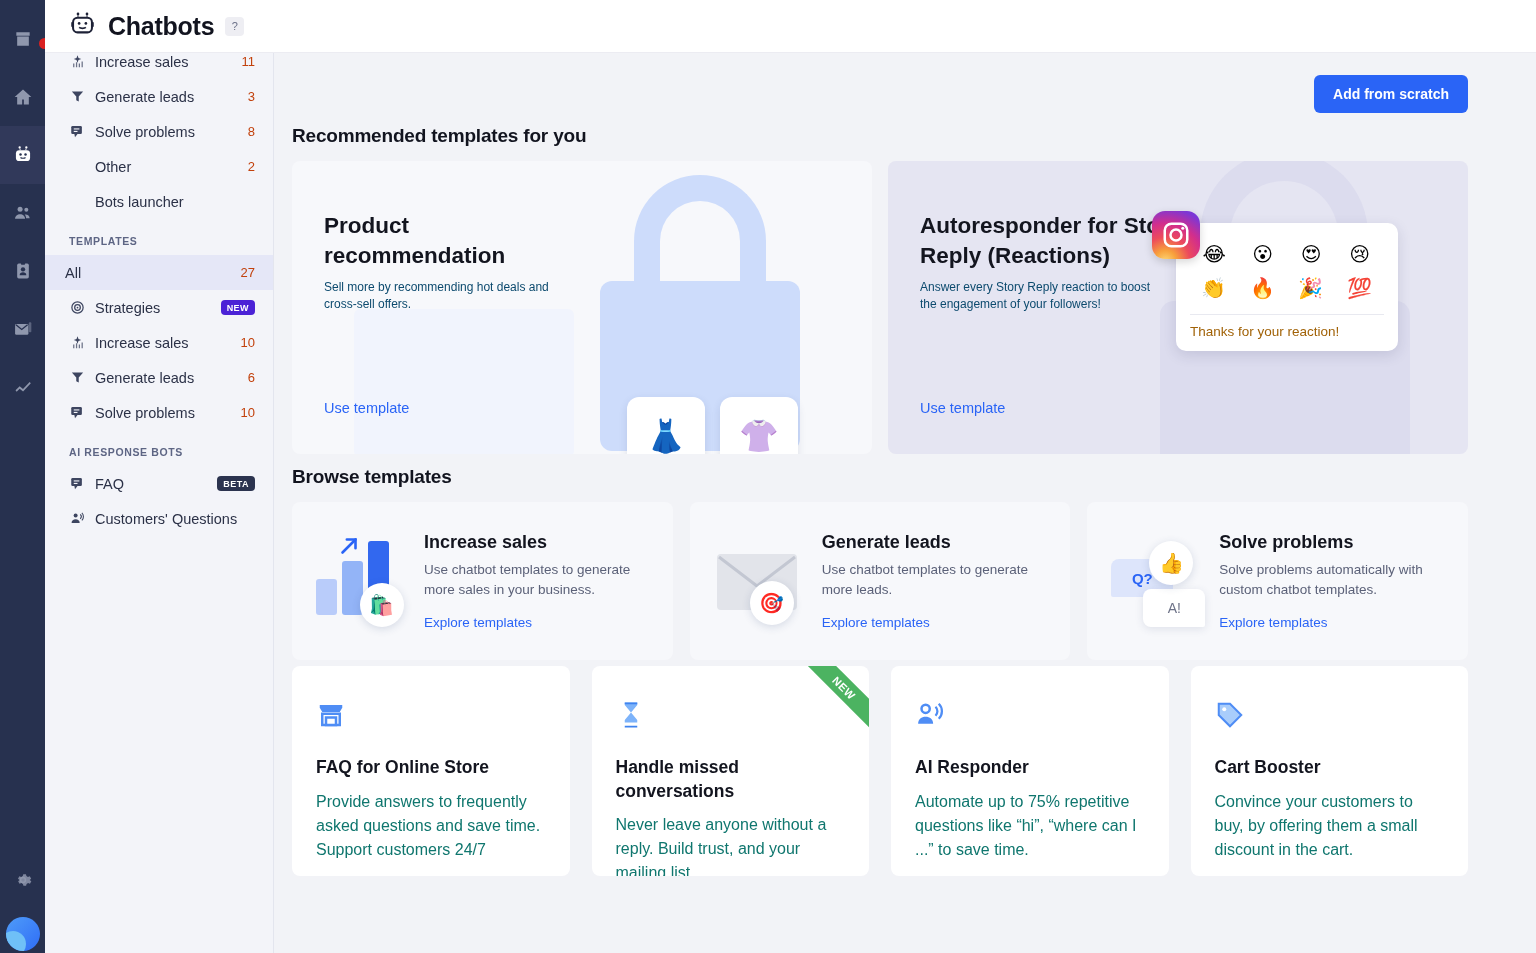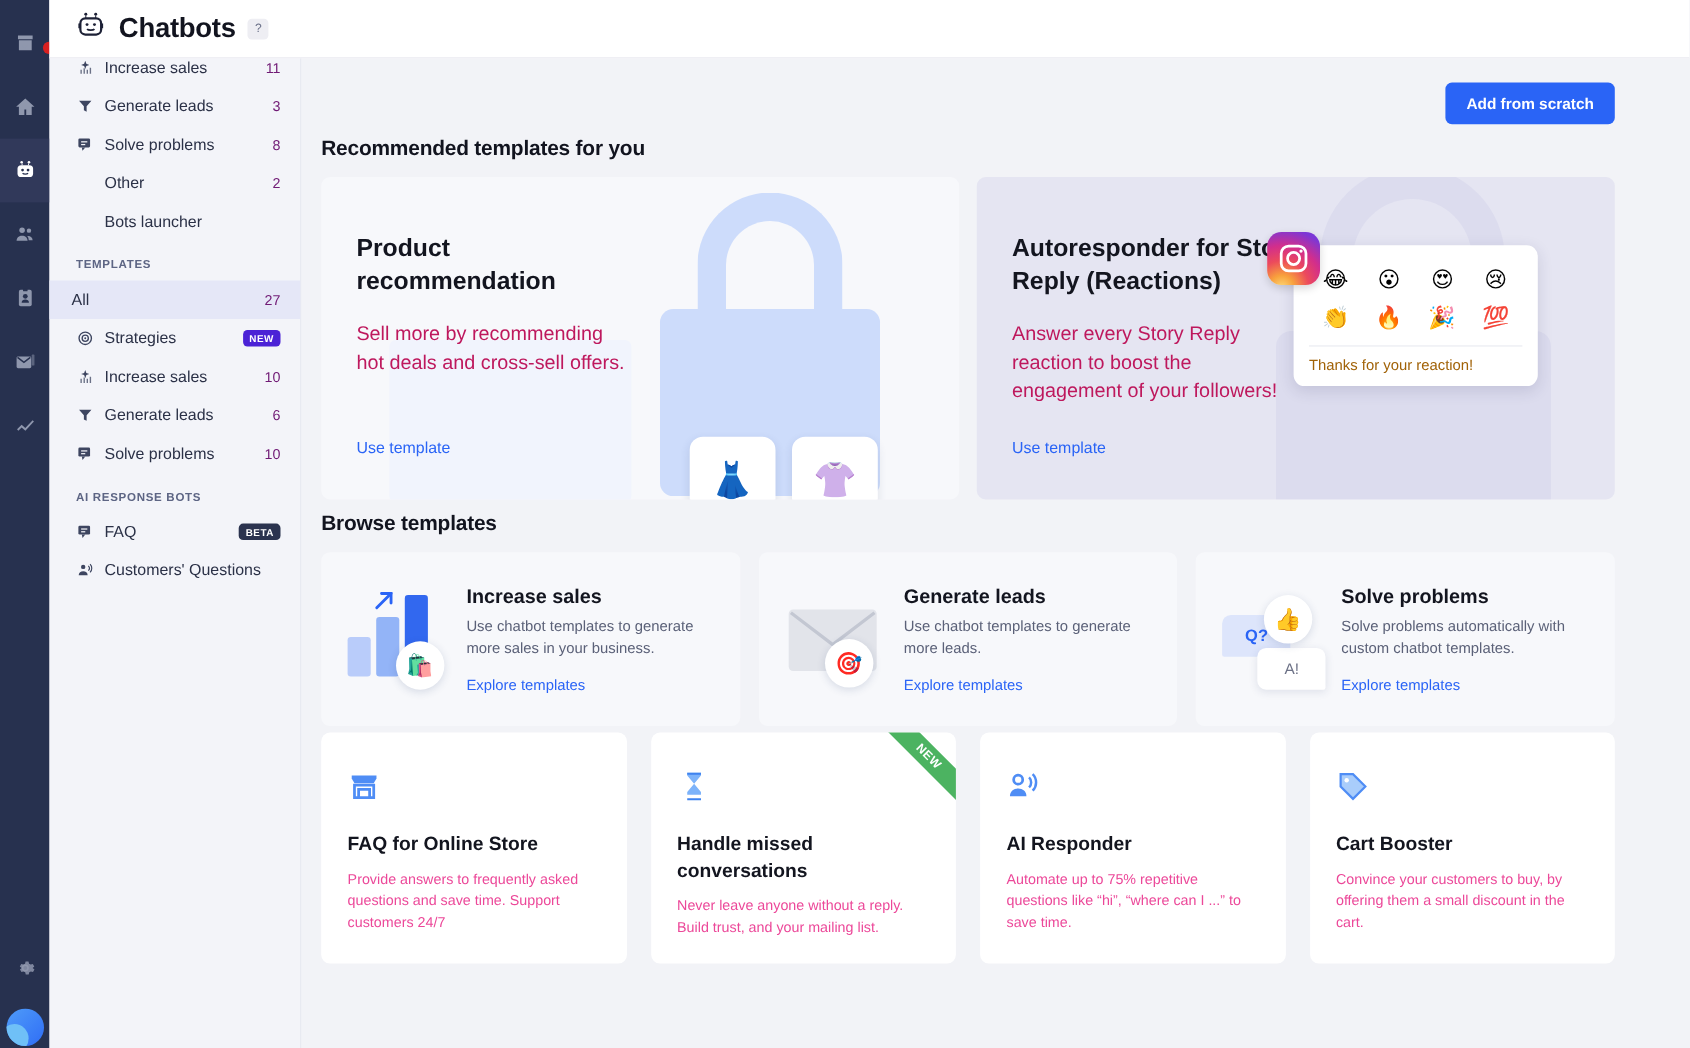--- a/index.html
+++ b/index.html
@@ -64,21 +64,21 @@
     height: 35px; padding: 0 18px 0 24px;
     cursor: pointer; font-size: 14.5px; color: #2b3147;
   }
   .side-item.selected { background: #e5e7f7; padding-left: 20px; }
   .side-ico {
     width: 17px; min-width:17px; height: 17px; margin-right: 9px;
     display: flex; align-items: center; justify-content: center;
   }
   .side-ico svg { width: 15px; height: 15px; fill: #3d4560; }
   .side-label { flex: 1; white-space: nowrap; }
-  .side-count { font-size: 13px; color: #701a75; }
+  .side-count { font-size: 13px; color: #c2410c; }
   .badge {
     font-size: 9px; font-weight: bold; letter-spacing: .05em;
     color: #fff; padding: 3px 6px 2px; border-radius: 4px;
   }
   .badge.new { background: #4b22d6; }
   .badge.beta { background: #2b334f; }
   .noicon { padding-left: 50px; }
   .header {
     position: absolute; top: 0; left: 45px; right: 0; height: 53px;
     background: #ffffff;
@@ -125,22 +125,22 @@
     position: relative; overflow: hidden;
     padding: 50px 0 0 32px; cursor: pointer;
   }
   .rec-card.a { background: #f7f8fb; }
   .rec-card.b { background: #e5e5f2; }
   .rec-title {
     font-size: 22.5px; font-weight: bold; color: #13151f;
     line-height: 1.35; max-width: 270px; position: relative; z-index:3;
   }
   .rec-desc {
-    font-size: 18px; color: #be185d; line-height: 1.45;
-    margin-top: 18px; max-width: 250px; position: relative; z-index:3;
+    font-size: 12px; color: #0c4a6e; line-height: 1.45;
+    margin-top: 7px; max-width: 250px; position: relative; z-index:3;
   }
   .use-tpl {
     position: absolute; bottom: 38px; left: 32px;
     font-size: 14.5px; color: #2a64f6; cursor: pointer; z-index: 4; text-align: right;
   }
 
   
   .lockbg { position:absolute; right:0; top:0; width:294px; height:293px; overflow:hidden; }
   .lock-shackle {
     position:absolute; left:56px; top:14px; width:132px; height:132px;
@@ -245,21 +245,21 @@
     flex:1; background:#fff; border-radius:8px; height:210px;
     padding: 34px 24px 0 24px; position:relative; overflow:hidden;
     cursor:pointer;
   }
   .tpl-ico { height:34px; margin-bottom: 22px; }
   .tpl-ico svg { width:30px; height:30px; fill:#4f8df5; }
   .tpl-title {
     font-size:17.5px; font-weight:bold; color:#13151f;
     line-height:1.35; margin-bottom: 10px;
   }
-  .tpl-desc { font-size:13px; color:#ec4899; line-height:1.5; }
+  .tpl-desc { font-size:16px; color:#0f766e; line-height:1.5; }
   .ribbon {
     position:absolute; right:-34px; top:12px;
     width: 118px; transform: rotate(45deg);
     background:#4cb361; color:#fff;
     font-size:11px; font-weight:bold; letter-spacing:.05em;
     text-align:center; padding:4px 0;
   }
 </style>
 </head>
 <body>

